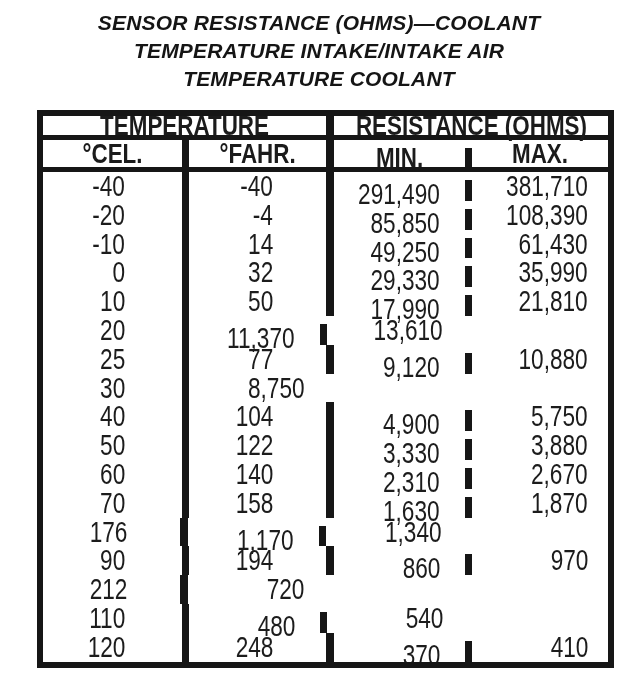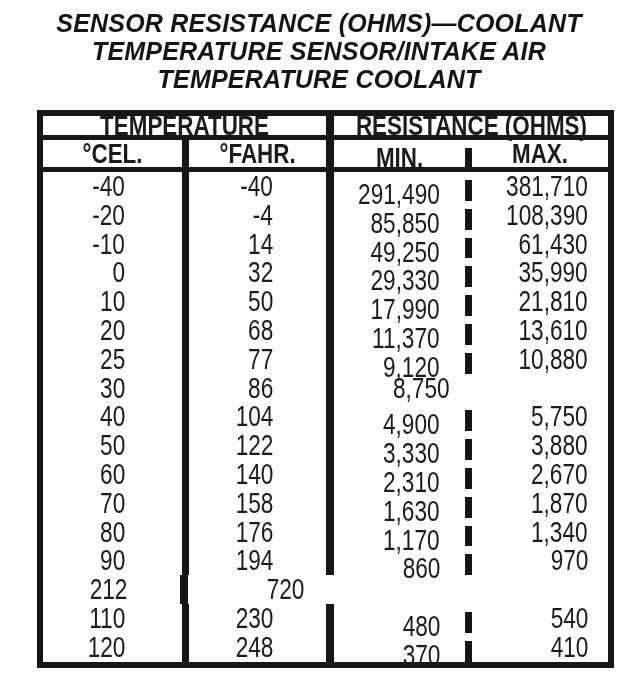--- a/index.html
+++ b/index.html
@@ -14,21 +14,21 @@
     width: 638px; height: 700px;
     background: #ffffff;
     color: #1b1b1b;
   }
 
   
   .title {
     position: absolute;
     top: 9px; left: 0; width: 638px;
     text-align: center;
-    font-size: 25px;
+    font-size: 21px;
     line-height: 28px;
     font-weight: bold;
     font-style: italic;
     letter-spacing: 0.2px;
     color: #151515;
   }
 
   
   .tbl {
     position: absolute;
@@ -77,21 +77,21 @@
   .cnd   { display: inline-block; transform: scaleX(0.8);  transform-origin: 50% 50%; }
   .cnd-r { display: inline-block; transform: scaleX(0.78); transform-origin: 100% 50%; }
 </style>
 </head>
 <body>
 
 <div class="sheet">
 
   <div class="title">
     <div>SENSOR RESISTANCE (OHMS)—COOLANT</div>
-    <div>TEMPERATURE SENSOR/INTAKE AIR</div>
+    <div>TEMPERATURE INTAKE/INTAKE AIR</div>
     <div>TEMPERATURE COOLANT</div>
   </div>
 
   <div class="tbl">
 
     <div class="ghead">
       <div class="hcell gh-temp">
         <span class="cnd">TEMPERATURE</span>
       </div>
       <div class="hcell gh-res">
@@ -145,35 +145,33 @@
 
   <div class="data-row">
     <div class="dcell c1"><span class="cnd-r">10</span></div>
     <div class="dcell c2"><span class="cnd-r">50</span></div>
     <div class="dcell c3"><span class="cnd-r">17,990</span></div>
     <div class="dcell c4"><span class="cnd-r">21,810</span></div>
   </div>
 
   <div class="data-row">
     <div class="dcell c1"><span class="cnd-r">20</span></div>
-    <div class="dcell c2"><span class="cnd-r">68</span></div>
     <div class="dcell c3"><span class="cnd-r">11,370</span></div>
     <div class="dcell c4"><span class="cnd-r">13,610</span></div>
   </div>
 
   <div class="data-row">
     <div class="dcell c1"><span class="cnd-r">25</span></div>
     <div class="dcell c2"><span class="cnd-r">77</span></div>
     <div class="dcell c3"><span class="cnd-r">9,120</span></div>
     <div class="dcell c4"><span class="cnd-r">10,880</span></div>
   </div>
 
   <div class="data-row">
     <div class="dcell c1"><span class="cnd-r">30</span></div>
-    <div class="dcell c2"><span class="cnd-r">86</span></div>
     <div class="dcell c4"><span class="cnd-r">8,750</span></div>
   </div>
 
   <div class="data-row">
     <div class="dcell c1"><span class="cnd-r">40</span></div>
     <div class="dcell c2"><span class="cnd-r">104</span></div>
     <div class="dcell c3"><span class="cnd-r">4,900</span></div>
     <div class="dcell c4"><span class="cnd-r">5,750</span></div>
   </div>
 
@@ -192,41 +190,39 @@
   </div>
 
   <div class="data-row">
     <div class="dcell c1"><span class="cnd-r">70</span></div>
     <div class="dcell c2"><span class="cnd-r">158</span></div>
     <div class="dcell c3"><span class="cnd-r">1,630</span></div>
     <div class="dcell c4"><span class="cnd-r">1,870</span></div>
   </div>
 
   <div class="data-row">
-    <div class="dcell c1"><span class="cnd-r">80</span></div>
     <div class="dcell c2"><span class="cnd-r">176</span></div>
     <div class="dcell c3"><span class="cnd-r">1,170</span></div>
     <div class="dcell c4"><span class="cnd-r">1,340</span></div>
   </div>
 
   <div class="data-row">
     <div class="dcell c1"><span class="cnd-r">90</span></div>
     <div class="dcell c2"><span class="cnd-r">194</span></div>
     <div class="dcell c3"><span class="cnd-r">860</span></div>
     <div class="dcell c4"><span class="cnd-r">970</span></div>
   </div>
 
   <div class="data-row">
     <div class="dcell c2"><span class="cnd-r">212</span></div>
     <div class="dcell c4"><span class="cnd-r">720</span></div>
   </div>
 
   <div class="data-row">
     <div class="dcell c1"><span class="cnd-r">110</span></div>
-    <div class="dcell c2"><span class="cnd-r">230</span></div>
     <div class="dcell c3"><span class="cnd-r">480</span></div>
     <div class="dcell c4"><span class="cnd-r">540</span></div>
   </div>
 
   <div class="data-row">
     <div class="dcell c1"><span class="cnd-r">120</span></div>
     <div class="dcell c2"><span class="cnd-r">248</span></div>
     <div class="dcell c3"><span class="cnd-r">370</span></div>
     <div class="dcell c4"><span class="cnd-r">410</span></div>
   </div>

